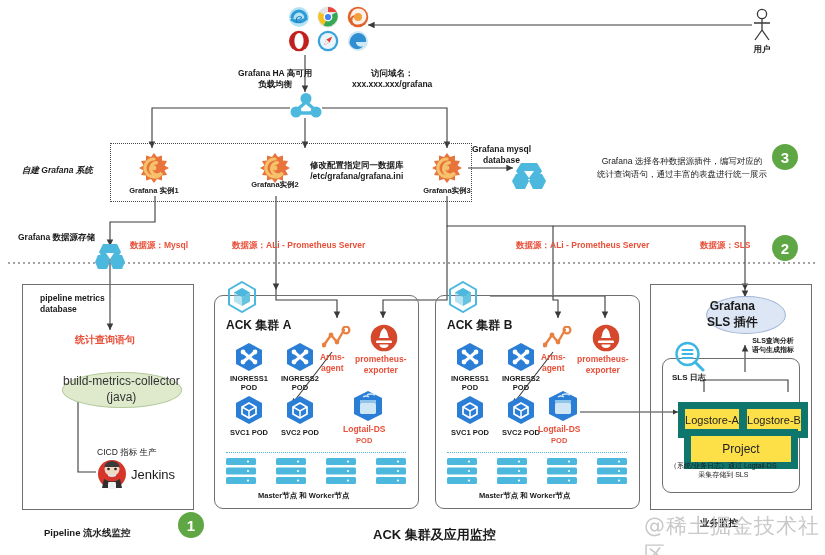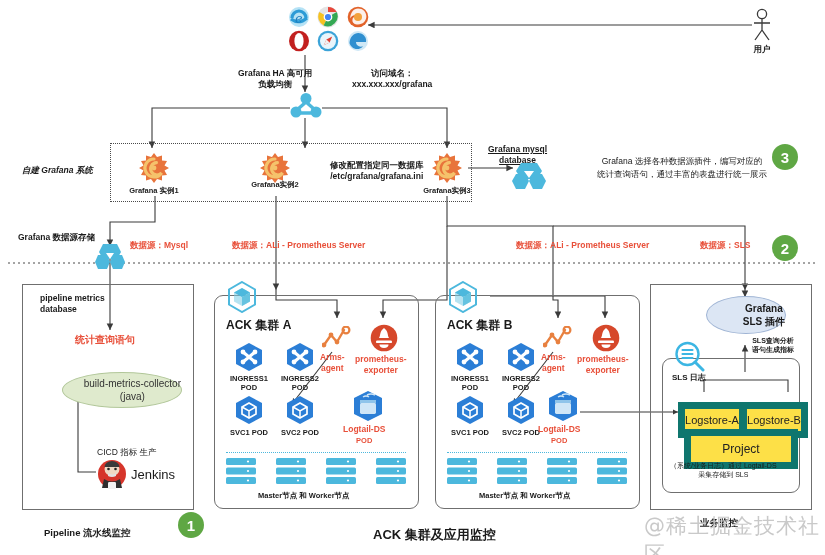--- a/index.html
+++ b/index.html
@@ -10,22 +10,22 @@
   .lbl.red{color:#e8503a;}
   .lbl.wrap{white-space:normal;}
   svg.layer{position:absolute;left:0;top:0;width:825px;height:555px;overflow:visible;pointer-events:none;}
   .badge{position:absolute;width:26px;height:26px;border-radius:50%;background:#5fa744;
          color:#fff;font-size:15px;font-weight:bold;display:flex;align-items:center;justify-content:center;}
   .box{position:absolute;border:1px solid #6f6f6f;background:transparent;}
   .rbox{position:absolute;border:1px solid #6f6f6f;border-radius:9px;background:transparent;}
   .dashbox{position:absolute;border:1px dotted #4a4a4a;}
   .greenbox{position:absolute;background:#fde047;border:7px solid #0f766e;
             display:flex;align-items:center;justify-content:center;font-size:11px;color:#222;}
-  .ellipse{position:absolute;border-radius:50%;display:flex;align-items:center;justify-content:flex-end;
-           text-align:center;font-size:10px;line-height:1.3;}
+  .ellipse{position:absolute;border-radius:50%;display:flex;align-items:center;justify-content:flex-start;
+           text-align:center;font-size:12px;line-height:1.3;}
   .watermark{position:absolute;font-size:21px;color:#c9c9c9;letter-spacing:1px;
              font-family:"DejaVu Sans",sans-serif;}
   .node-lbl{position:absolute;font-size:7.5px;font-weight:bold;text-align:center;line-height:1.25;width:60px;}
   .ico{position:absolute;}
 </style>
 </head>
 <body>
 
 <svg class="layer">
   <defs>
@@ -159,26 +159,26 @@
 </svg>
 <div class="node-lbl" style="left:245px;top:180px;">Grafana实例2</div>
 
 <svg class="ico" style="left:431px;top:152px;" width="32" height="32">
   <path d="M16,1 L19,5 L24,3.5 L24,8.5 L29,9 L26.5,13.5 L31,16 L26.5,18.5 L29,23 L24,23.5 L24,28.5 L19,27 L16,31 L13,27 L8,28.5 L8,23.5 L3,23 L5.5,18.5 L1,16 L5.5,13.5 L3,9 L8,8.5 L8,3.5 L13,5 Z" fill="#e8743b"></path>
   <path d="M16,7 a9,9 0 1,0 7.6,13.8 a6.2,6.2 0 1,1 -5.2,-10.2" fill="none" stroke="#f5c26b" stroke-width="3.2" stroke-linecap="round"></path>
   <circle cx="16" cy="16" r="2.4" fill="#f5c26b"></circle>
 </svg>
 <div class="node-lbl" style="left:417px;top:186px;">Grafana实例3</div>
 
-<div class="lbl" style="left:310px;top:160px;text-align:center;margin-left:20px;">
+<div class="lbl" style="left:310px;top:160px;text-align:center;">
   <span>修改配置指定同一数据库</span><br>
   <span>/etc/grafana/grafana.ini</span>
 </div>
 
-<div class="lbl" style="left:488px;top:144px;text-decoration:underline;">
+<div class="lbl" style="left:472px;top:144px;">
   <span>Grafana mysql</span><br>
   <span>database</span>
 </div>
 <svg class="ico" style="left:512px;top:162px;" width="34" height="30">
   <path d="M9,1 L25,1 L30,9 L25,17 L9,17 L4,9 Z" fill="#4cb8dd"></path>
   <path d="M4,12 L13,12 L17,19 L13,27 L4,27 L0,19 Z" fill="#4cb8dd"></path>
   <path d="M21,12 L30,12 L34,19 L30,27 L21,27 L17,19 Z" fill="#4cb8dd"></path>
   <path d="M12,9 L22,9 L17,16 Z" fill="#ffffff"></path>
 </svg>
 

